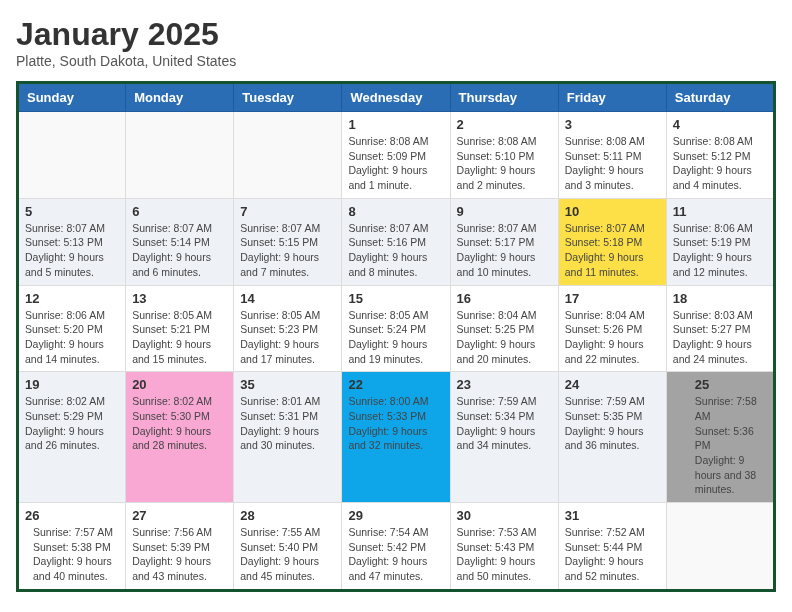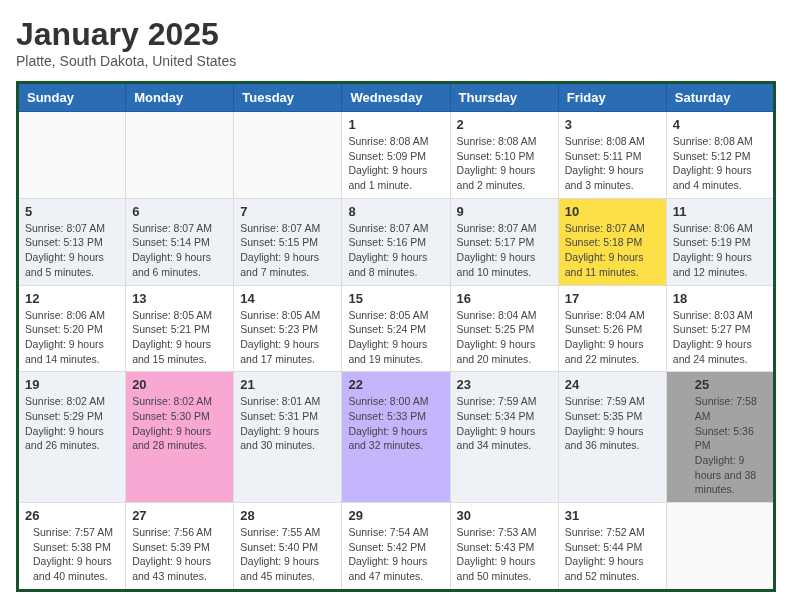--- a/index.html
+++ b/index.html
@@ -226,26 +226,26 @@
 Sunset: 5:29 PM
 Daylight: 9 hours and 26 minutes.</div>
         </td>
         <td style="background-color: #f9a8d4;">
           <span class="day-number">20</span>
           <div class="day-info" style="white-space: pre-line;">Sunrise: 8:02 AM
 Sunset: 5:30 PM
 Daylight: 9 hours and 28 minutes.</div>
         </td>
         <td style="background-color: rgb(238, 242, 247);">
-          <span class="day-number">21</span>
+          <span class="day-number">35</span>
           <div class="day-info" style="white-space: pre-line;">Sunrise: 8:01 AM
 Sunset: 5:31 PM
 Daylight: 9 hours and 30 minutes.</div>
         </td>
-        <td style="background-color: #c4b5fd;">
+        <td style="background-color: #0ea5e9;">
           <span class="day-number">22</span>
           <div class="day-info" style="white-space: pre-line;">Sunrise: 8:00 AM
 Sunset: 5:33 PM
 Daylight: 9 hours and 32 minutes.</div>
         </td>
         <td style="background-color: rgb(238, 242, 247);">
           <span class="day-number">23</span>
           <div class="day-info" style="white-space: pre-line;">Sunrise: 7:59 AM
 Sunset: 5:34 PM
 Daylight: 9 hours and 34 minutes.</div>

